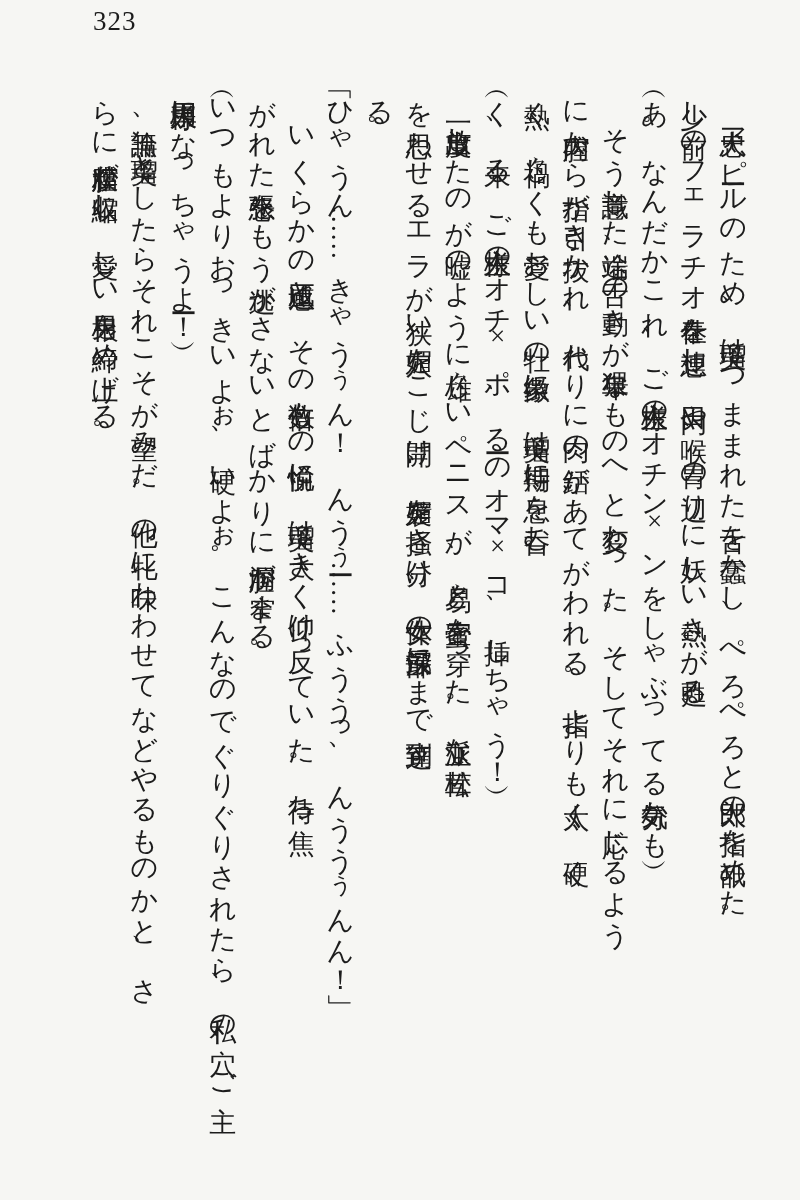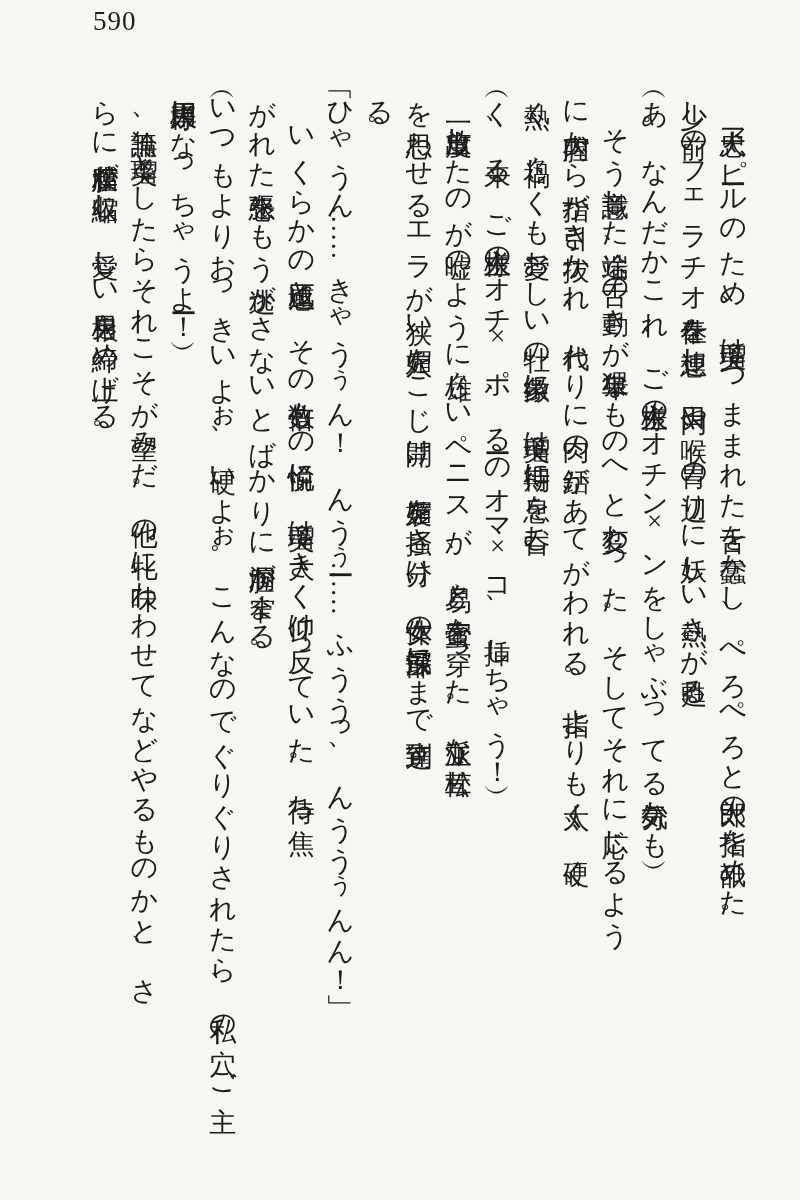--- a/index.html
+++ b/index.html
@@ -43,21 +43,21 @@
     overflow: visible;     
   }
   .text-column.indent {
     text-indent: 27px;
   }
 </style>
 </head>
 <body style="background: rgb(246, 246, 243); color: rgb(28, 28, 28);">
 
 <div class="page">
-  <div class="page-number">590</div>
+  <div class="page-number">323</div>
   <main class="text-block">
       <div class="text-column indent">忠犬アピールのため、瑠美はつままれた舌を蠢かし、ぺろぺろと太郎の指を舐めた。</div>
       <div class="text-column">少し前のフェラチオ奉仕を連想し、口内や喉、胃の辺りに妖しい熱さが甦る。</div>
       <div class="text-column">（あ。なんだかこれ、ご主人様のオチン×ンをしゃぶってる気分かも）</div>
       <div class="text-column indent">そう意識した途端、舌の動きが卑猥なものへと変わった。そしてそれに応じるよう</div>
       <div class="text-column">に膣内から指が引き抜かれ、代わりに肉の銛があてがわれる。指よりも太く、硬く、</div>
       <div class="text-column">熱く、禍々しくも愛おしい牡の象徴に、瑠美は期待に息を呑む。</div>
       <div class="text-column">（く、来る、ご主人様のオチ×ポ、るーのオマ×コ、挿しちゃう！）</div>
       <div class="text-column indent">一度放出したのが嘘のように雄々しいペニスが、易々と蜜壺を穿った。立派な松茸</div>
       <div class="text-column">を思わせるエラが狭い媚穴をこじ開け、媚襞を掻き分け、女体の最深部にまで到達す</div>

